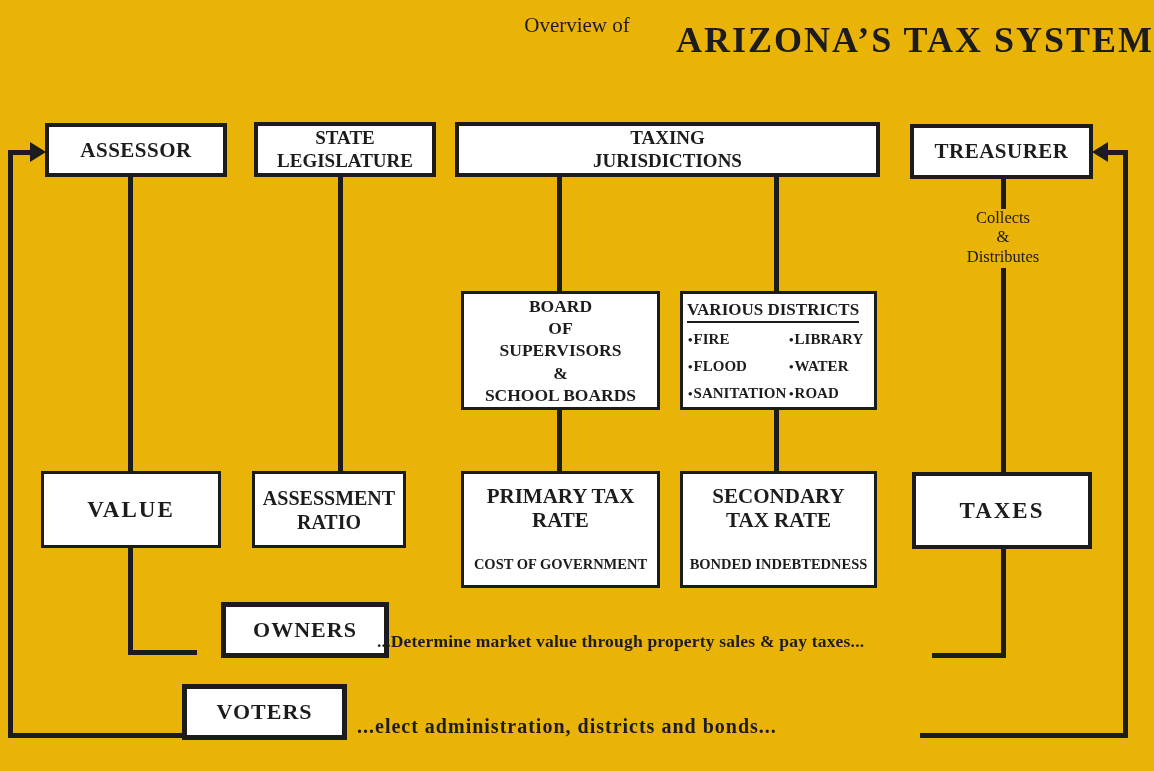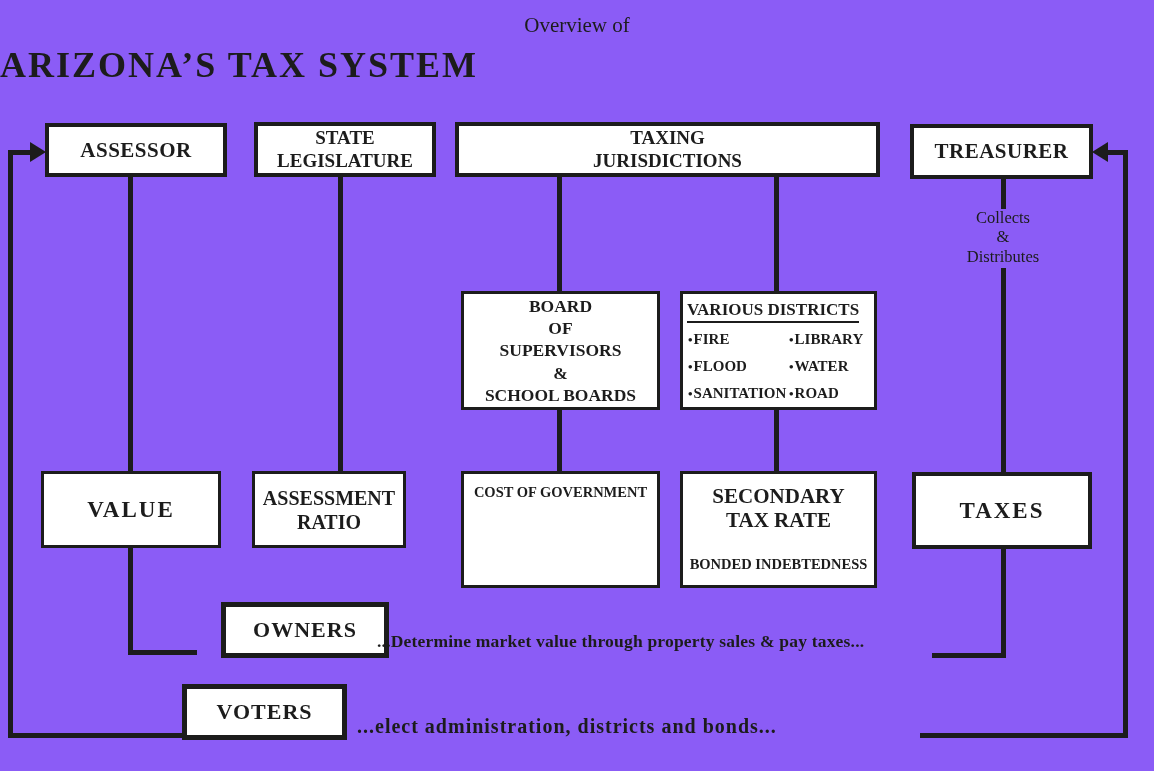--- a/index.html
+++ b/index.html
@@ -1,22 +1,22 @@
 <!DOCTYPE html>
 <html><head>
 <meta charset="utf-8">
 <style>
   html,body{margin:0;padding:0;background:#ffffff;}
   .canvas{
-    position:relative;width:1154px;height:771px;background:#8b5cf6;
+    position:relative;width:1154px;height:771px;background:#eab308;
     font-family:"Liberation Serif","DejaVu Serif",serif;color:#1c1c1c;overflow:hidden;
   }
   
   .title-small{position:absolute;top:13px;left:0;width:1154px;text-align:center;font-size:21px;}
-  .title-main{position:absolute;top:44px;left:0;width:1154px;text-align:left;
+  .title-main{position:absolute;top:19px;left:0;width:1154px;text-align:right;
     font-size:36px;font-weight:bold;letter-spacing:2px;}
   
   .box{position:absolute;background:#fff;border:4px solid #1c1c1c;box-sizing:border-box;
     display:flex;align-items:center;justify-content:center;text-align:center;z-index:2;}
   .b-assessor{left:45px;top:123px;width:182px;height:54px;font-size:21px;font-weight:bold;letter-spacing:.5px;}
   .b-stateleg{left:254px;top:122px;width:182px;height:55px;font-size:19px;font-weight:bold;line-height:1.2;}
   .b-taxjur{left:455px;top:122px;width:425px;height:55px;font-size:19px;font-weight:bold;line-height:1.2;}
   .b-taxjur .wrap{display:block;width:160px;}
   .b-stateleg .wrap{display:block;width:140px;}
   .b-treasurer{left:910px;top:124px;width:183px;height:55px;font-size:21px;font-weight:bold;letter-spacing:.5px;}
@@ -147,20 +147,21 @@
     </div>
   </div>
 
   <div class="box b-value">
     <span>VALUE</span>
   </div>
   <div class="box b-ratio">
     <span class="wrap">ASSESSMENT RATIO</span>
   </div>
   <div class="box b-primary">
+    <span class="rate-title">PRIMARY TAX RATE</span>
     <span class="rate-sub">COST OF GOVERNMENT</span>
   </div>
   <div class="box b-secondary">
     <span class="rate-title">SECONDARY TAX RATE</span>
     <span class="rate-sub">BONDED INDEBTEDNESS</span>
   </div>
   <div class="box b-taxes">
     <span>TAXES</span>
   </div>
 

